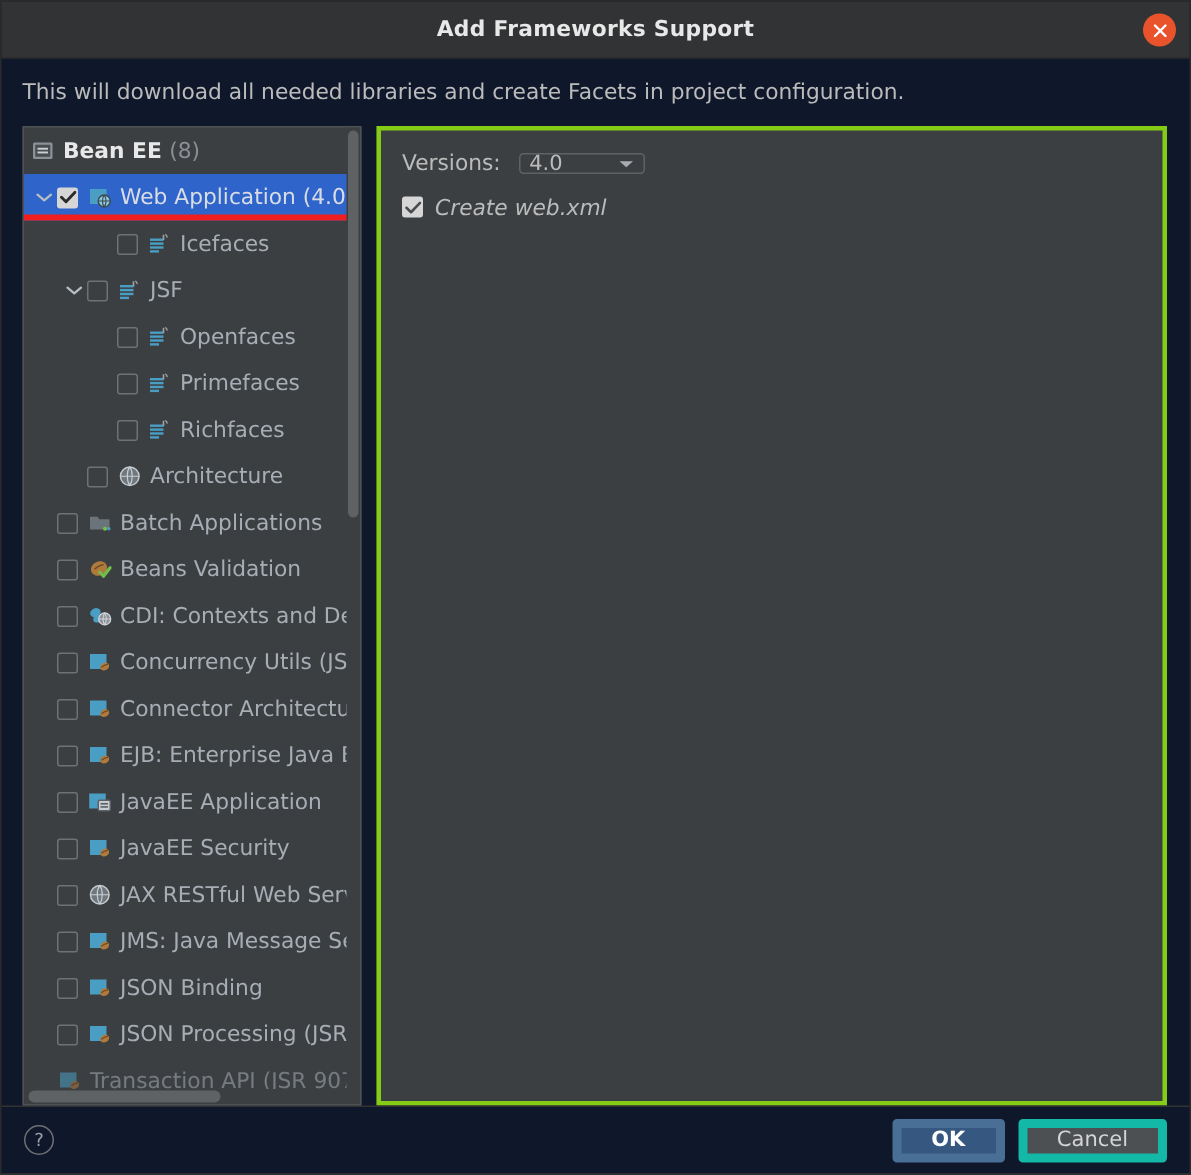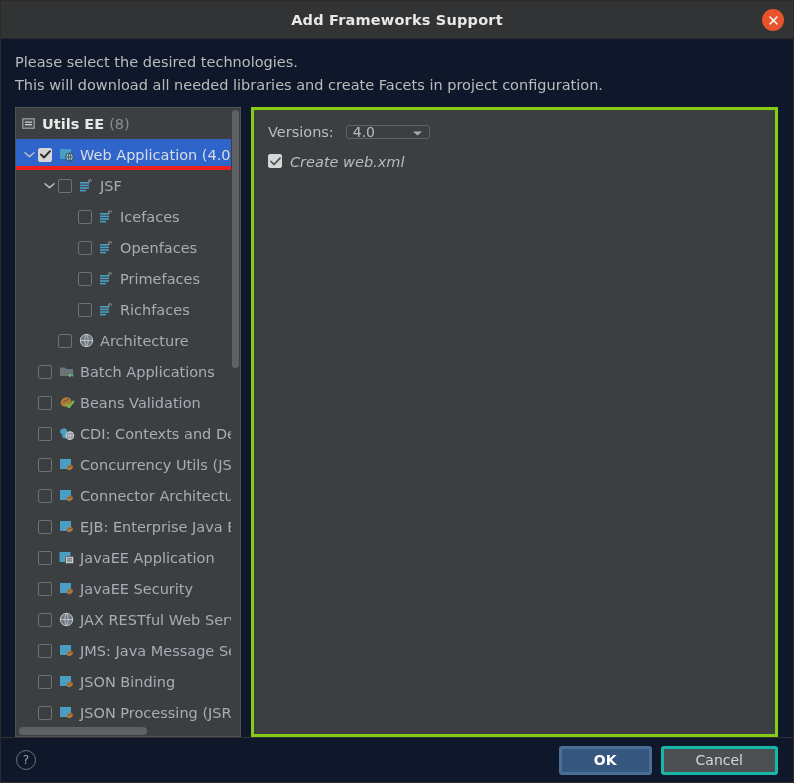--- a/index.html
+++ b/index.html
@@ -157,62 +157,61 @@
   }
   .help-btn {
     width: 20px; height: 20px; border-radius: 50%;
     border: 1px solid #6e7275; color: #9aa0a6;
     font-size: 12px; display: flex; align-items: center; justify-content: center;
     cursor: pointer;
   }
   .spacer { flex: 1 1 auto; }
   .btn {
     height: 29px; min-width: 74px;
-    border-radius: 3px; border: 3px solid #14b8a6;
+    border-radius: 3px; border: 6px solid #14b8a6;
     background: #4c5052; color: #d5d5d5;
     font-size: 14px; font-family: inherit;
     display: flex; align-items: center; justify-content: center;
     cursor: pointer; margin-left: 9px;
-    padding: 0 32px;
+    padding: 0 20px;
   }
   .btn.primary { background: #365880; border-color: #4a6f96; color: #ffffff; font-weight: bold; }
 </style>
 </head>
 <body>
 
 <div class="dialog">
 
   <div class="titlebar">
     <div class="titlebar-title">Add Frameworks Support</div>
     <div class="close-btn">
       <svg width="11" height="11" viewBox="0 0 11 11">
         <path d="M2 2 L9 9 M9 2 L2 9" stroke="#ffffff" stroke-width="1.6" stroke-linecap="round"></path>
       </svg>
     </div>
   </div>
 
   <div class="instructions">
-    <div>Please select the desired technologies.</div>
     <div>This will download all needed libraries and create Facets in project configuration.</div>
   </div>
 
   <div class="body">
 
     <div class="tree-panel">
       <div class="tree-scroll" id="tree-scroll">
         <div class="tree-row header">
           <span class="ticon">
             <svg width="17" height="17" viewBox="0 0 17 17">
               <rect x="2" y="3" width="13" height="11" rx="1" fill="#8a9199"></rect>
               <rect x="3.5" y="4.5" width="10" height="8" fill="#4a4d4f"></rect>
               <rect x="5" y="6.5" width="7" height="1.3" fill="#c9ced3"></rect>
               <rect x="5" y="9" width="7" height="1.3" fill="#c9ced3"></rect>
             </svg>
           </span>
-          <span>Utils EE</span>
+          <span>Bean EE</span>
           <span class="count">(8)</span>
         </div>
         <div id="tree-rows">
             <div class="tree-row selected">
               <span style="display:inline-block;width:4px;flex:0 0 4px"></span>
               <span class="twisty">
                 <svg width="11" height="7" viewBox="0 0 11 7">
                   <path d="M1 1.8 L5.5 5.6 L10 1.8" stroke="#b9bec3" stroke-width="1.5" fill="none" stroke-linecap="round" stroke-linejoin="round"></path>
                 </svg>
               </span>
@@ -223,50 +222,50 @@
               </span>
               <span class="ticon"><svg width="17" height="17" viewBox="0 0 17 17">
                   <rect x="2" y="3" width="11" height="10" fill="#4a9ec4"></rect>
                   <circle cx="11.5" cy="11" r="4" fill="#8ec6dd" stroke="#3a4b52" stroke-width="1"></circle>
                   <path d="M7.6 11h7.8 M11.5 7.1c1.6 1.9 1.6 6 0 7.9 M11.5 7.1c-1.6 1.9-1.6 6 0 7.9" stroke="#3a4b52" stroke-width=".8" fill="none"></path>
                 </svg></span>
               <span class="tlabel">Web Application (4.0)</span>
               <span class="redline"></span>
             </div>
             <div class="tree-row">
+              <span style="display:inline-block;width:44px;flex:0 0 44px"></span>
+              <span class="twisty"></span>
+              <span class="cb"></span>
+              <span class="ticon"><svg width="17" height="17" viewBox="0 0 17 17">
+                  <rect x="2" y="5" width="9" height="1.6" fill="#4a9ec4"></rect>
+                  <rect x="2" y="7.6" width="9" height="1.6" fill="#4a9ec4"></rect>
+                  <rect x="2" y="10.2" width="9" height="1.6" fill="#4a9ec4"></rect>
+                  <rect x="2" y="12.8" width="6" height="1.6" fill="#4a9ec4"></rect>
+                  <path d="M11 6 L11 2.5" stroke="#9aa0a6" stroke-width="1.1"></path>
+                  <path d="M12.2 2.2a2.4 2.4 0 0 1 1.2 2.2" stroke="#9aa0a6" stroke-width="1" fill="none"></path>
+                </svg></span>
+              <span class="tlabel">Icefaces</span>
+            </div>
+            <div class="tree-row">
               <span style="display:inline-block;width:24px;flex:0 0 24px"></span>
               <span class="twisty">
                 <svg width="11" height="7" viewBox="0 0 11 7">
                   <path d="M1 1.8 L5.5 5.6 L10 1.8" stroke="#b9bec3" stroke-width="1.5" fill="none" stroke-linecap="round" stroke-linejoin="round"></path>
                 </svg>
               </span>
               <span class="cb"></span>
               <span class="ticon"><svg width="17" height="17" viewBox="0 0 17 17">
                   <rect x="2" y="5" width="9" height="1.6" fill="#4a9ec4"></rect>
                   <rect x="2" y="7.6" width="9" height="1.6" fill="#4a9ec4"></rect>
                   <rect x="2" y="10.2" width="9" height="1.6" fill="#4a9ec4"></rect>
                   <rect x="2" y="12.8" width="6" height="1.6" fill="#4a9ec4"></rect>
                   <path d="M11 6 L11 2.5" stroke="#9aa0a6" stroke-width="1.1"></path>
                   <path d="M12.2 2.2a2.4 2.4 0 0 1 1.2 2.2" stroke="#9aa0a6" stroke-width="1" fill="none"></path>
                 </svg></span>
               <span class="tlabel">JSF</span>
-            </div>
-            <div class="tree-row">
-              <span style="display:inline-block;width:44px;flex:0 0 44px"></span>
-              <span class="twisty"></span>
-              <span class="cb"></span>
-              <span class="ticon"><svg width="17" height="17" viewBox="0 0 17 17">
-                  <rect x="2" y="5" width="9" height="1.6" fill="#4a9ec4"></rect>
-                  <rect x="2" y="7.6" width="9" height="1.6" fill="#4a9ec4"></rect>
-                  <rect x="2" y="10.2" width="9" height="1.6" fill="#4a9ec4"></rect>
-                  <rect x="2" y="12.8" width="6" height="1.6" fill="#4a9ec4"></rect>
-                  <path d="M11 6 L11 2.5" stroke="#9aa0a6" stroke-width="1.1"></path>
-                  <path d="M12.2 2.2a2.4 2.4 0 0 1 1.2 2.2" stroke="#9aa0a6" stroke-width="1" fill="none"></path>
-                </svg></span>
-              <span class="tlabel">Icefaces</span>
             </div>
             <div class="tree-row">
               <span style="display:inline-block;width:44px;flex:0 0 44px"></span>
               <span class="twisty"></span>
               <span class="cb"></span>
               <span class="ticon"><svg width="17" height="17" viewBox="0 0 17 17">
                   <rect x="2" y="5" width="9" height="1.6" fill="#4a9ec4"></rect>
                   <rect x="2" y="7.6" width="9" height="1.6" fill="#4a9ec4"></rect>
                   <rect x="2" y="10.2" width="9" height="1.6" fill="#4a9ec4"></rect>
                   <rect x="2" y="12.8" width="6" height="1.6" fill="#4a9ec4"></rect>

